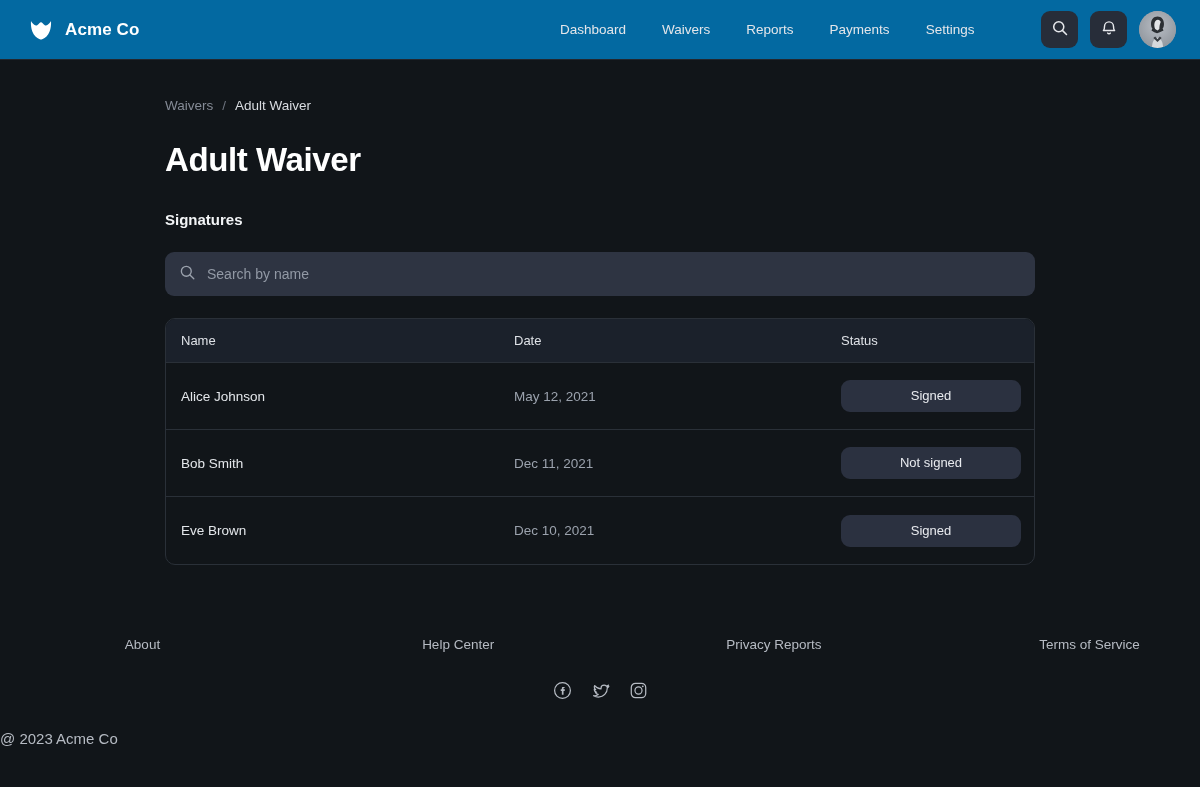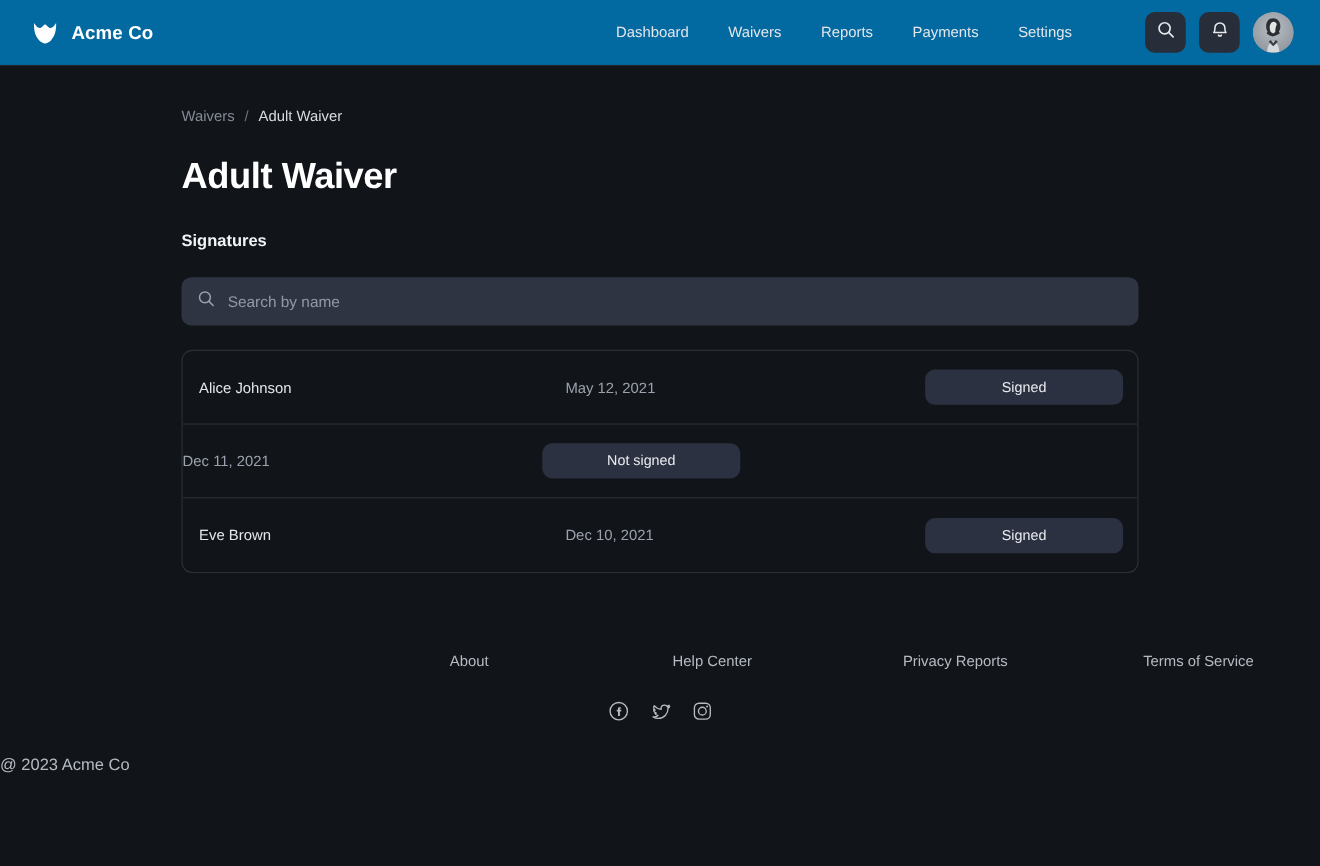--- a/index.html
+++ b/index.html
@@ -206,22 +206,23 @@
   
   .footer {
     margin-top: 72px;
     padding-left: 0;
     width: 1200px;
     margin-left: -165px;
   }
 
   .footer-links {
     display: flex;
-    justify-content: flex-end;
+    justify-content: space-between;
     gap: 0;
+    padding-left: 32px;
   }
 
   .footer-link {
     font-size: 13.5px;
     color: #b6bbc3;
     cursor: pointer;
     width: 221px;
     text-align: center;
   }
 
@@ -324,30 +325,36 @@
       <svg width="17" height="17" viewBox="0 0 20 20" fill="none" stroke="#9ba2ad" stroke-width="1.6" stroke-linecap="round">
         <circle cx="8.6" cy="8.6" r="5.8"></circle>
         <line x1="12.9" y1="12.9" x2="17.4" y2="17.4"></line>
       </svg>
     </span>
     <input class="search-input" type="text" placeholder="Search by name" style="">
   </div>
 
   <div class="table-card">
 
+    <div class="table-head">
+      <div class="th col-name">Name</div>
+      <div class="th col-date">Date</div>
+      <div class="th col-status">Status</div>
+    </div>
 
     <div class="table-row">
       <div class="td td-name col-name">Alice Johnson</div>
       <div class="td td-date col-date">May 12, 2021</div>
       <div class="col-status">
         <span class="badge">Signed</span>
       </div>
     </div>
 
     <div class="table-row">
+      <div class="td td-name col-name">Bob Smith</div>
       <div class="td td-date col-date">Dec 11, 2021</div>
       <div class="col-status">
         <span class="badge">Not signed</span>
       </div>
     </div>
 
     <div class="table-row">
       <div class="td td-name col-name">Eve Brown</div>
       <div class="td td-date col-date">Dec 10, 2021</div>
       <div class="col-status">

